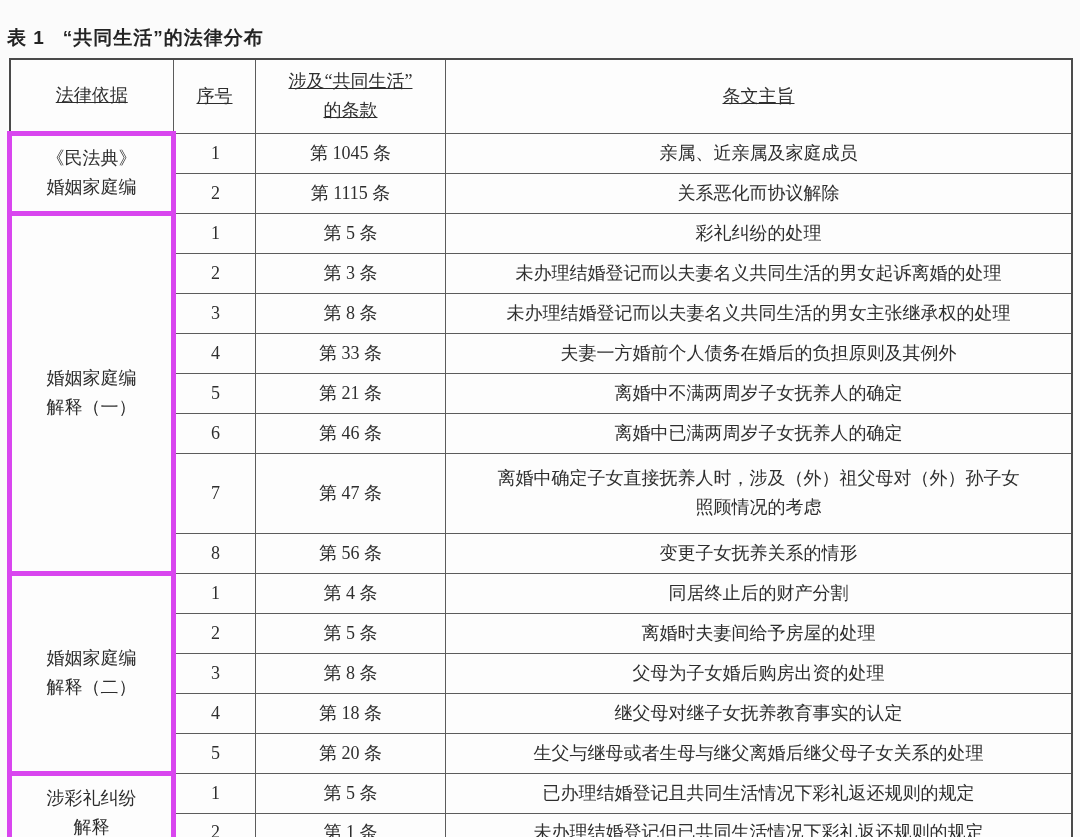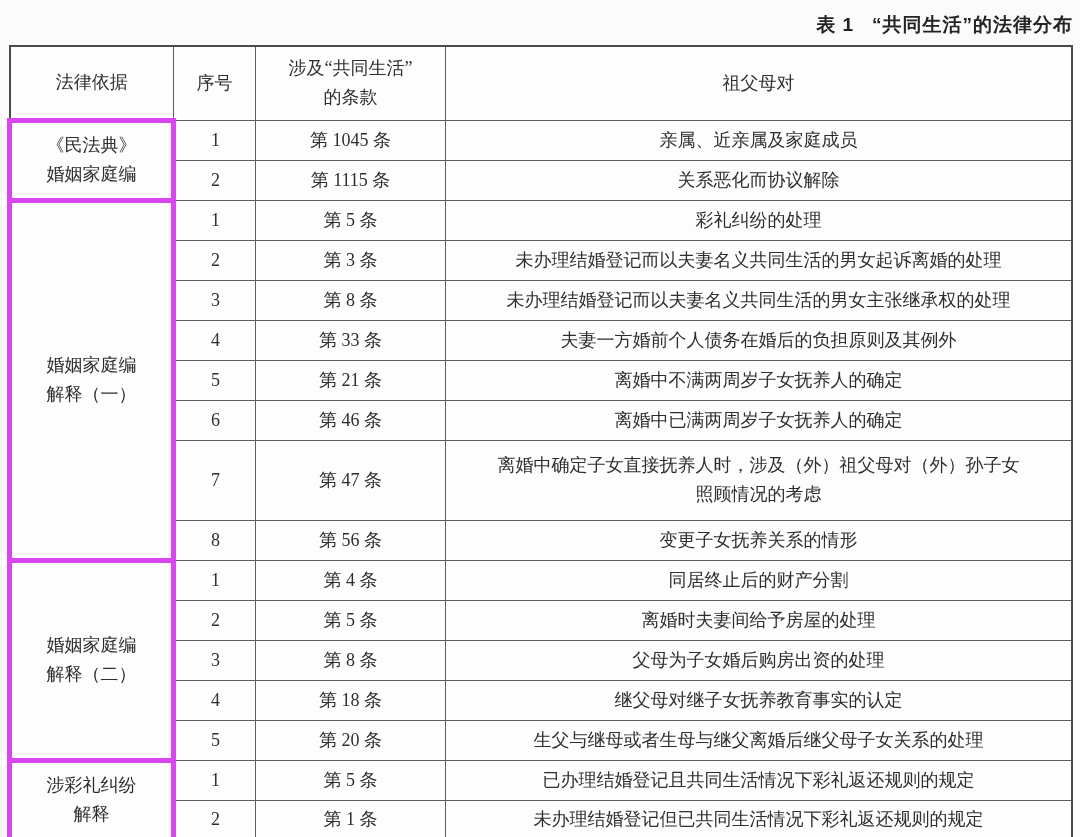--- a/index.html
+++ b/index.html
@@ -11,27 +11,27 @@
     overflow: hidden;
     font-family: "Liberation Serif", "DejaVu Serif", serif;
     color: #2e2e2e;
   }
   .page {
     width: 1066px;
     margin: 0 auto;
     padding-top: 6px;
   }
   .table-title {
-    text-align: right;
+    text-align: left;
     font-family: "Liberation Sans", "DejaVu Sans", sans-serif;
     font-weight: 700;
     font-size: 19px;
     letter-spacing: 1px;
     color: #242424;
-    margin: 7px 0 8px 0;
+    margin: 20px 0 8px 0;
     line-height: 24px;
   }
   .table-title .title-prefix { margin-right: 18px; }
   table.law-table {
     width: 1066px;
     table-layout: fixed;
     border-collapse: collapse;
     border: 2px solid #4a4a4a;
     background: #fdfdfd;
   }
@@ -42,21 +42,21 @@
     border: 1px solid #5c5c5c;
     text-align: center;
     vertical-align: middle;
     font-weight: normal;
     font-size: 18px;
     line-height: 29px;
     padding: 2px 10px;
     white-space: pre-line;
     overflow: hidden;
   }
-  .law-table thead tr { height: 74px; }
+  .law-table thead tr { height: 74px; text-decoration: underline; }
   .law-table tbody tr { height: 40px; }
   .law-table tbody tr.tall { height: 80px; }
   .law-table td.gist { padding: 2px 46px; }
   .law-table td.source { border: 5px solid #d946ef; }
   .law-table tbody td.section-start-top { border-top: 1px solid #4a4a4a; }
 </style>
 </head>
 <body>
 
 <div class="page">
@@ -71,21 +71,21 @@
         <col class="c-no">
         <col class="c-clause">
         <col class="c-gist">
     </colgroup>
     <thead>
       <tr>
         <th>法律依据</th>
         <th>序号</th>
         <th>涉及“共同生活”
 的条款</th>
-        <th>祖父母对</th>
+        <th>条文主旨</th>
       </tr>
     </thead>
     <tbody>
 
       <tr>
         <td class="source" rowspan="2">《民法典》
 婚姻家庭编</td>
         <td>1</td>
         <td>第 1045 条</td>
         <td class="gist">亲属、近亲属及家庭成员</td>

